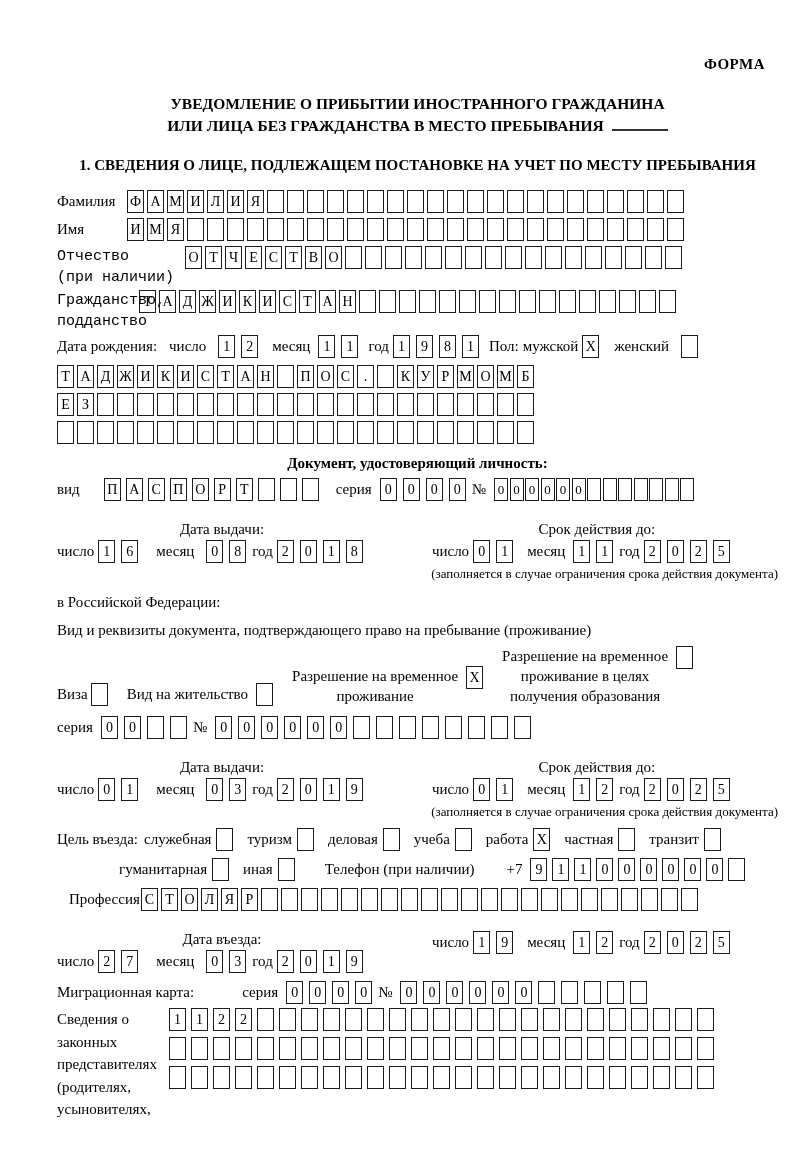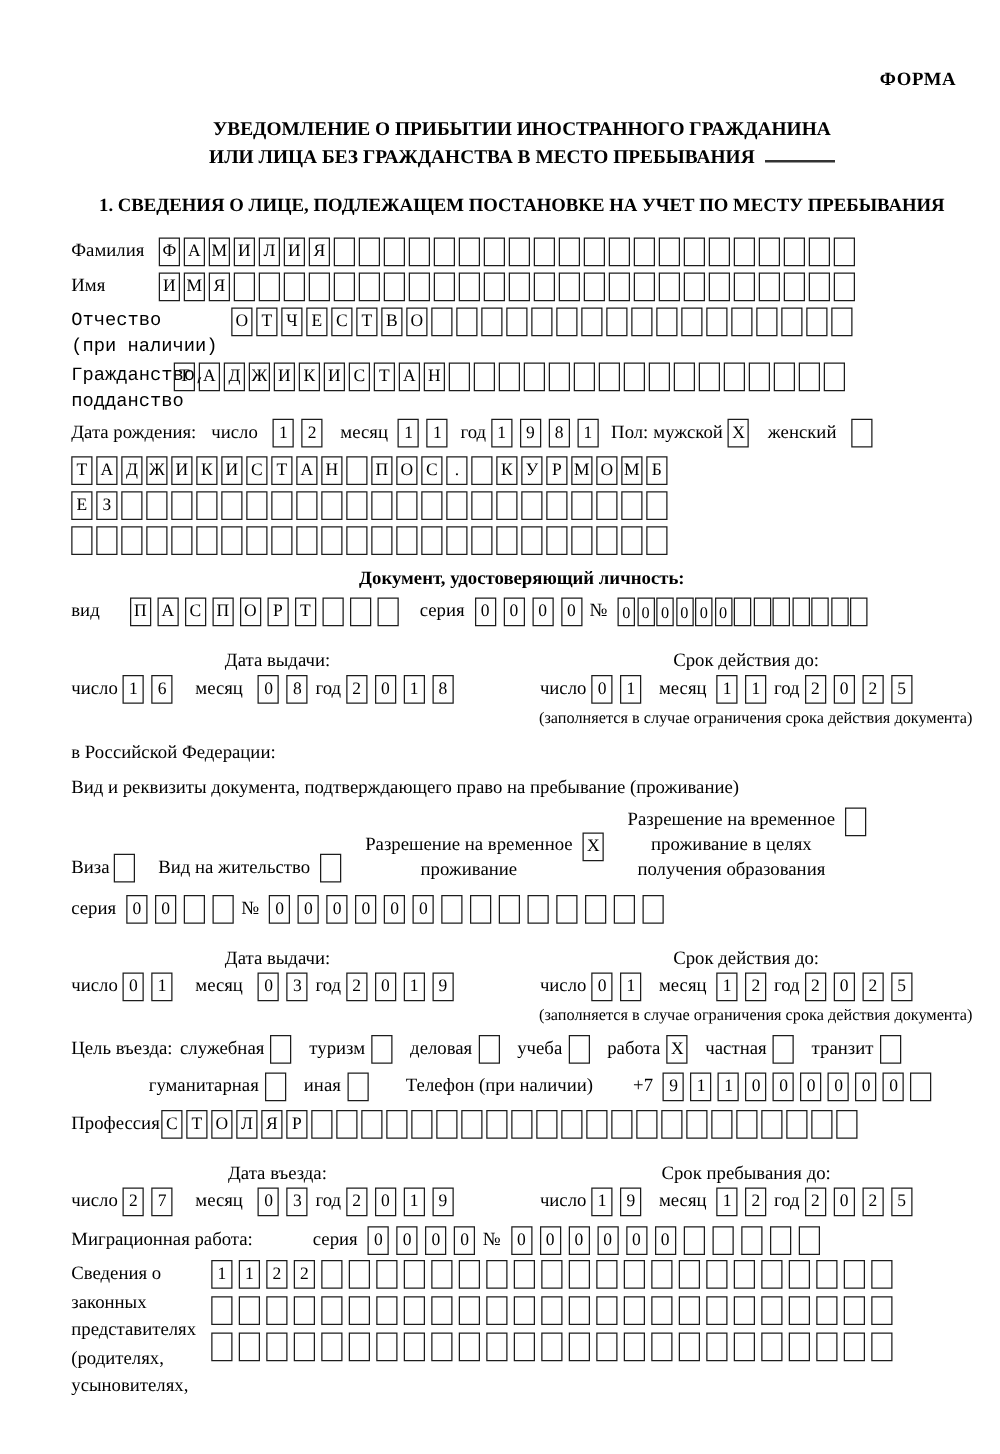--- a/index.html
+++ b/index.html
@@ -656,21 +656,21 @@
         <span class="cell">0</span>
         <span class="cell">0</span>
         <span class="cell">0</span>
         <span class="cell">0</span>
         <span class="cell">0</span>
         <span class="cell">0</span>
         <span class="cell"></span>
       </span>
   </div>
 
-  <div class="frow" style="margin-bottom:7px;">
+  <div class="frow" style="margin-bottom:7px;margin-left:12px;">
     <span class="flabel lbl-prof">Профессия</span>
     <span class="cells">
         <span class="cell">С</span>
         <span class="cell">Т</span>
         <span class="cell">О</span>
         <span class="cell">Л</span>
         <span class="cell">Я</span>
         <span class="cell">Р</span>
         <span class="cell"></span>
         <span class="cell"></span>
@@ -718,21 +718,20 @@
           <span class="sp4"></span>
         <span class="cells gap">
             <span class="cell">2</span>
             <span class="cell">0</span>
             <span class="cell">1</span>
             <span class="cell">9</span>
           </span>
       </div>
     </div>
     <div class="dcol dcol-r">
-      <div class="dhead">Срок пребывания до:</div>
       <div class="dline">
         <span class="inline-lbl">число</span>
           <span class="sp4"></span>
         <span class="cells gap">
             <span class="cell">1</span>
             <span class="cell">9</span>
           </span>
           <span class="sp8"></span>
         <span class="inline-lbl">месяц</span>
           <span class="sp8"></span>
@@ -746,21 +745,21 @@
             <span class="cell">2</span>
             <span class="cell">0</span>
             <span class="cell">2</span>
             <span class="cell">5</span>
           </span>
       </div>
     </div>
   </div>
 
   <div class="frow" style="margin-top:8px;margin-bottom:4px;">
-    <span class="inline-lbl">Миграционная работа:</span>
+    <span class="inline-lbl">Миграционная карта:</span>
     <span class="sp16"></span>
       <span class="sp16"></span>
       <span class="sp16"></span>
     <span class="inline-lbl">серия</span>
       <span class="sp8"></span>
     <span class="cells gap">
         <span class="cell">0</span>
         <span class="cell">0</span>
         <span class="cell">0</span>
         <span class="cell">0</span>

